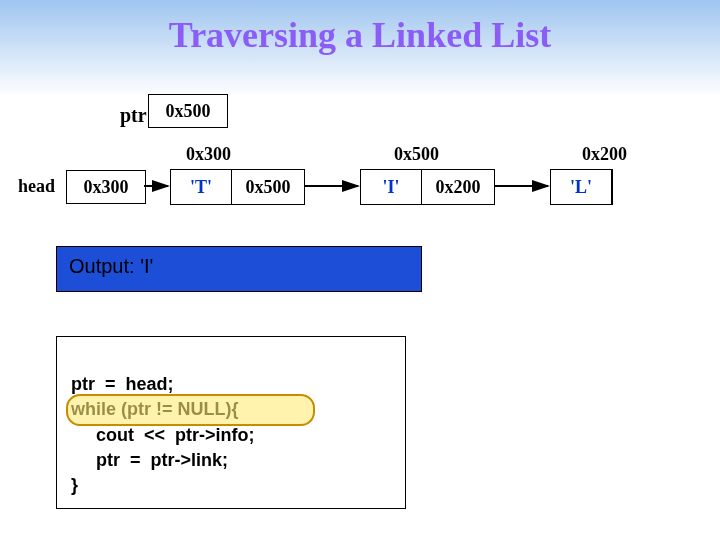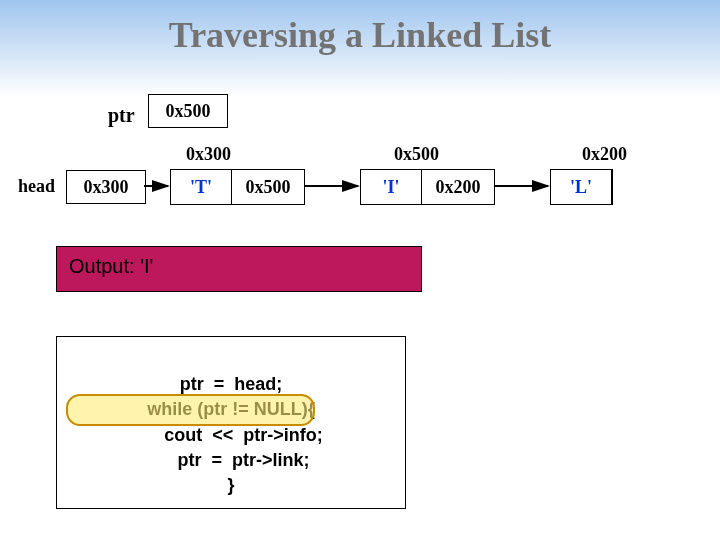--- a/index.html
+++ b/index.html
@@ -11,21 +11,21 @@
   }
   body {
     background: linear-gradient(to bottom, #9fc5ef 0%, #ffffff 18%, #ffffff 100%);
     position: relative;
   }
   .title {
     text-align: center;
     font-size: 36px;
     font-weight: bold;
     padding-top: 14px;
-    color: #737373;
+    color: #8b5cf6;
   }
   .stage {
     position: relative;
     width: 720px;
     height: 480px;
   }
   .mono {
     font-family: Liberation Serif, serif;
     font-weight: bold;
   }
@@ -67,36 +67,35 @@
     font-size: 18px;
   }
   .addr {
     position: absolute;
     font-size: 18px;
     font-weight: bold;
   }
   .outbox {
     position: absolute;
     border: 1.5px solid #000;
-    background: #be185d;
+    background: #1d4ed8;
     padding: 8px 12px;
     font-family: "Arial", sans-serif;
     font-size: 20px;
   }
   .codebox {
     position: absolute;
     border: 1.5px solid #000;
     background: #fff;
     padding: 10px 14px;
     font-size: 18px;
     font-weight: bold;
     font-family: "Arial", sans-serif;
     line-height: 1.4;
     white-space: pre;
-    text-align: center;
   }
   .hl {
     position: absolute;
     background: rgba(255, 235, 120, 0.6);
     border: 2px solid #c88c00;
     border-radius: 14px;
   }
   svg.arrows {
     position: absolute;
     left: 0; top: 0;
@@ -104,21 +103,21 @@
     pointer-events: none;
   }
 </style>
 </head>
 <body>
 
 <div class="title">Traversing a Linked List</div>
 
 <div class="stage">
 
-  <div class="label" style="left:108px; top:48px;">ptr</div>
+  <div class="label" style="left:120px; top:48px;">ptr</div>
   <div class="box mono" style="left:148px; top:38px; width:78px; height:32px;">0x500</div>
 
   <div class="addr mono" style="left:186px; top:88px;">0x300</div>
   <div class="addr mono" style="left:394px; top:88px;">0x500</div>
   <div class="addr mono" style="left:582px; top:88px;">0x200</div>
 
   <div class="label mono" style="left:18px; top:120px; font-size:18px;text-align:center;">head</div>
   <div class="box mono" style="left:66px; top:114px; width:78px; height:32px;">0x300</div>
 
   <div class="node mono" style="left:170px; top:113px;">

